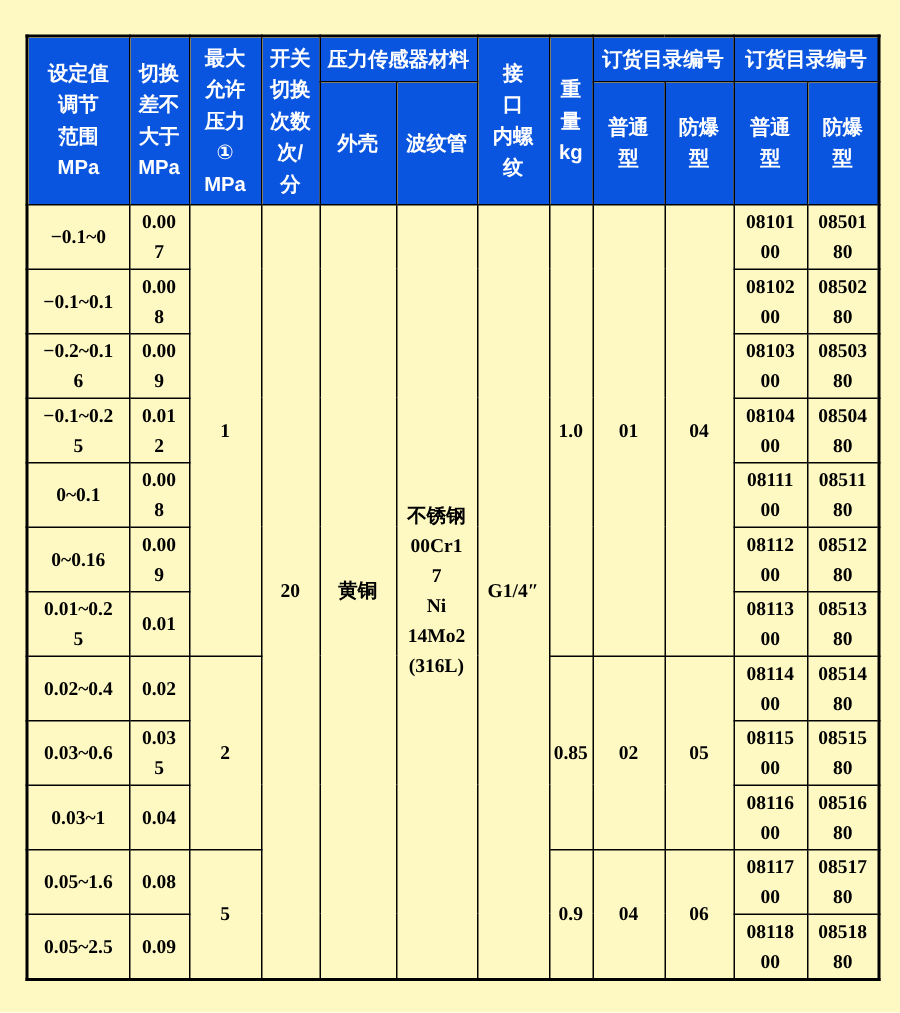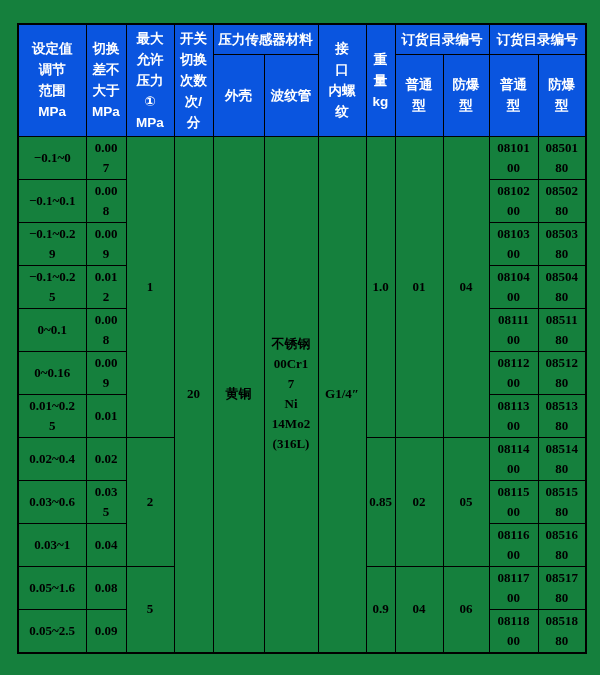--- a/index.html
+++ b/index.html
@@ -1,17 +1,17 @@
 <!DOCTYPE html>
 <html style="--accent: #0A55DF; --border: #000000; --hdrtext: #FFFFFF;"><head>
 <meta charset="utf-8">
 <style>
   :root { --accent:#0A55DF; --border:#000000; --hdrtext:#FFFFFF; }
   html,body{margin:0;padding:0;width:600px;height:675px;background:#ffffff;overflow:hidden;}
-  .page{position:relative;width:600px;height:675px;background:#15803d;}
+  .page{position:relative;width:600px;height:675px;background:#fef9c3;}
   table.spec{
     position:absolute;left:17px;top:23px;width:568px;
     border-collapse:collapse;table-layout:fixed;
     border:2px solid var(--border);
   }
   th,td{
     border:1px solid var(--border);
     text-align:center;vertical-align:middle;
     white-space:pre-line;word-break:break-all;
     overflow:hidden;
@@ -118,21 +118,21 @@
       <td>0810100</td>
       <td>0850180</td>
     </tr>
     <tr>
       <td class="c-range">−0.1~0.1</td>
       <td>0.008</td>
       <td>0810200</td>
       <td>0850280</td>
     </tr>
     <tr>
-      <td class="c-range">−0.1~0.29</td>
+      <td class="c-range">−0.2~0.16</td>
       <td>0.009</td>
       <td>0810300</td>
       <td>0850380</td>
     </tr>
     <tr>
       <td class="c-range">−0.1~0.25</td>
       <td>0.012</td>
       <td>0810400</td>
       <td>0850480</td>
     </tr>

